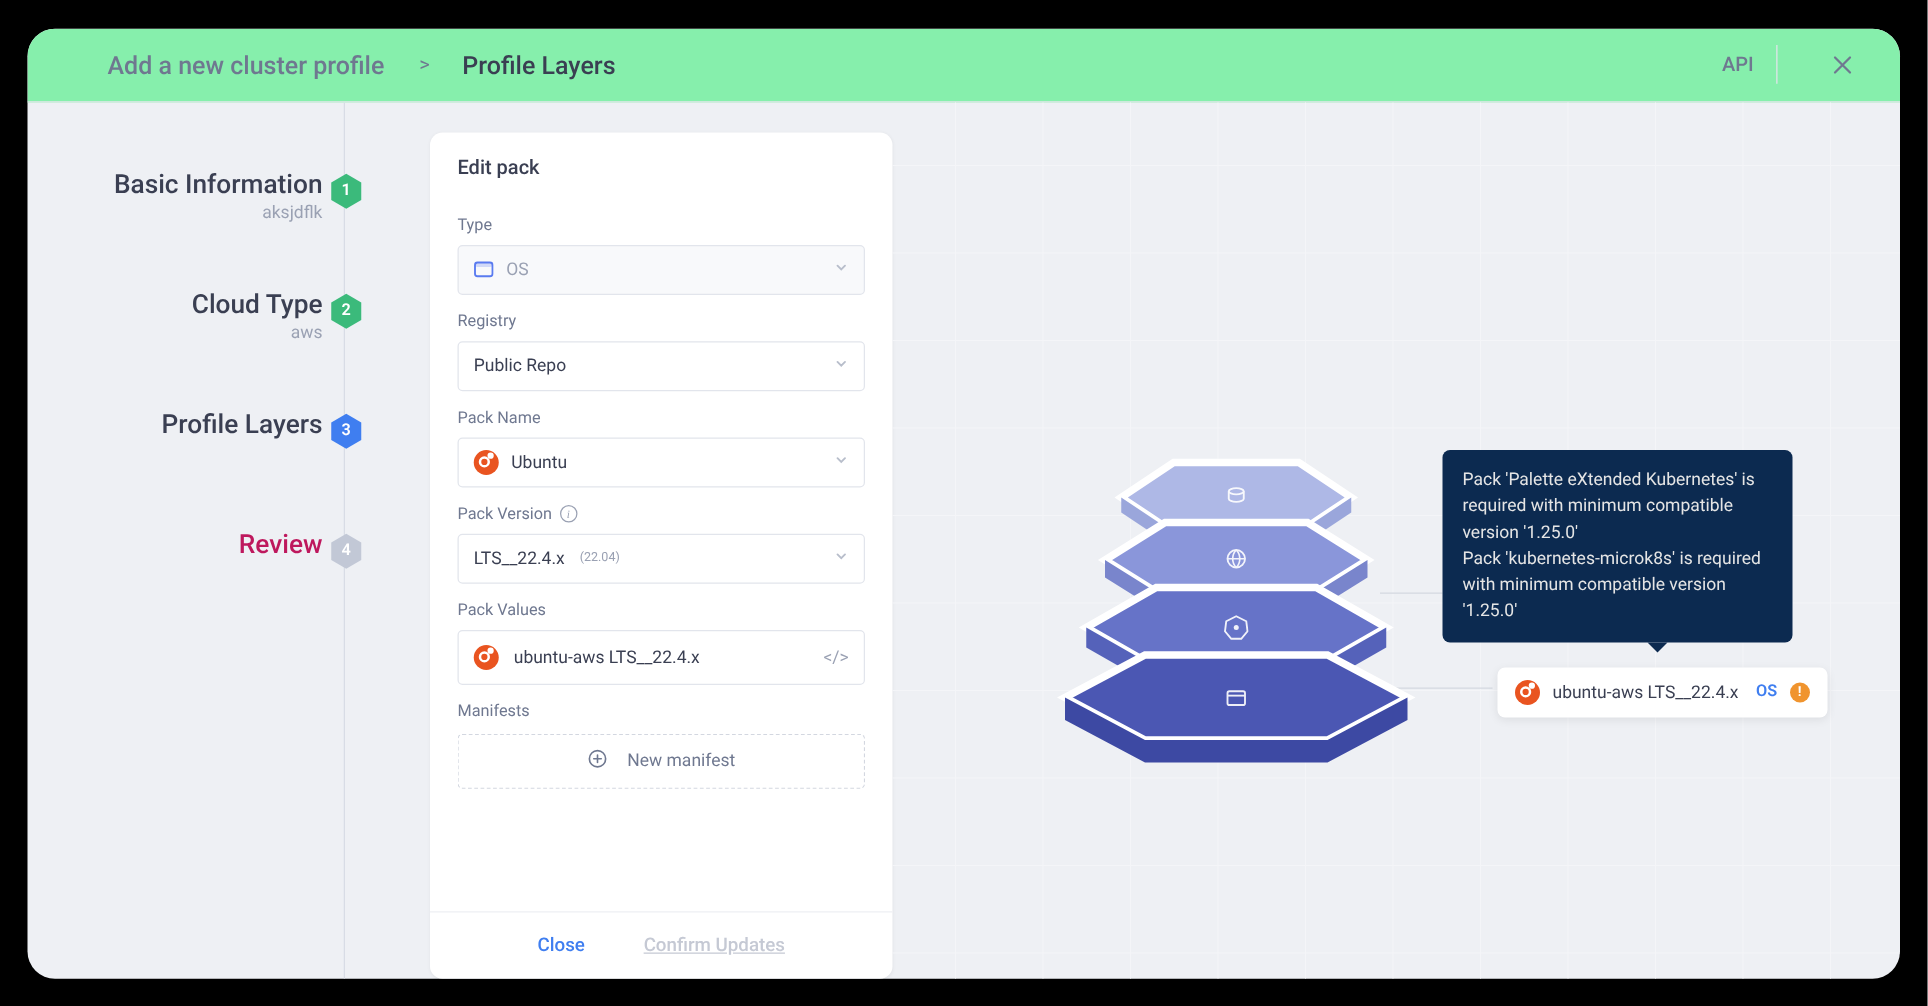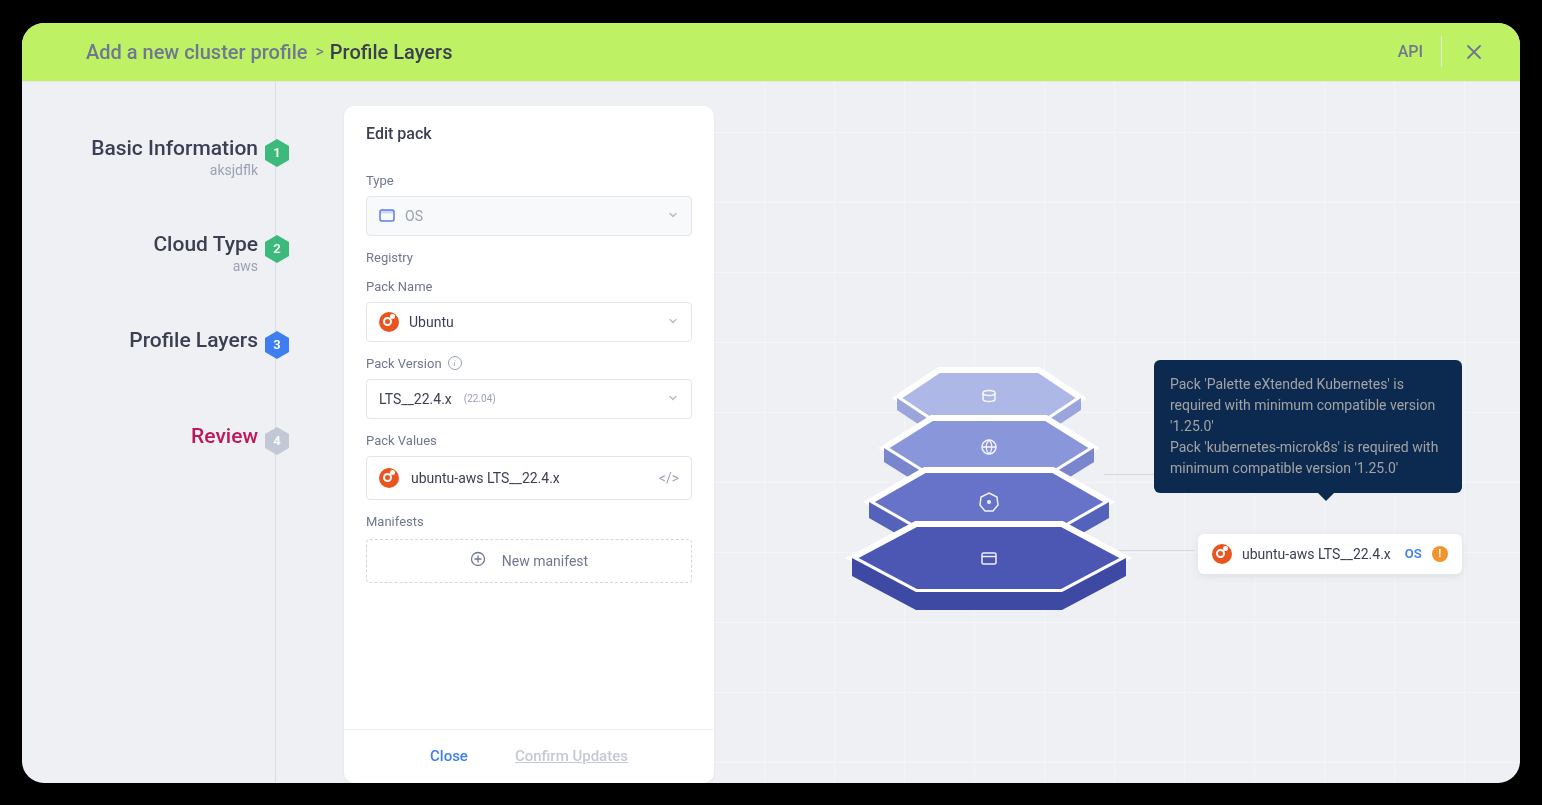--- a/index.html
+++ b/index.html
@@ -14,27 +14,27 @@
     }
     .window {
       width: 1498px;
       height: 760px;
       background: #eef0f4;
       border-radius: 22px;
       overflow: hidden;
       position: relative;
     }
     .header {
-      background: #bef264;
+      background: #86efac;
       height: 59px;
       display: flex;
       align-items: center;
       padding: 0 28px 0 64px;
       border-bottom: 1px solid #e5e7eb;
-      gap: 4px;
+      gap: 24px;
     }
     .breadcrumb-title {
       color: #6f7890;
       font-size: 20px;
       font-weight: 500;
     }
     .breadcrumb-sep { color: #6f7890; font-size: 16px; margin: 0 2px 0 4px; }
     .breadcrumb-current {
       color: #3a3f52;
       font-size: 20px;
@@ -236,23 +236,23 @@
     .layer {
       position: absolute;
       left: 50%;
       transform: translateX(-50%);
     }
     .layer svg { display: block; }
     .tooltip {
       position: absolute;
       left: 440px;
       top: 278px;
-      width: 308px;
+      width: 280px;
       background: #0c2a50;
-      color: #a3a3a3;
+      color: #e5e5e5;
       border-radius: 6px;
       padding: 14px 16px;
       font-size: 14px;
       line-height: 1.5;
     }
     .tooltip::after {
       content: "";
       position: absolute;
       bottom: -8px;
       left: 164px;
@@ -404,20 +404,28 @@
           </span>
           <span>OS</span>
           <span class="chev">
             <svg width="12" height="12" viewBox="0 0 12 12">
                 <path d="M3 4.5 L6 7.5 L9 4.5" fill="none" stroke="currentColor" stroke-width="1.5" stroke-linecap="round"></path>
               </svg>
           </span>
         </div>
 
         <div class="field-label">Registry</div>
+        <div class="select">
+          <span>Public Repo</span>
+          <span class="chev">
+            <svg width="12" height="12" viewBox="0 0 12 12">
+                <path d="M3 4.5 L6 7.5 L9 4.5" fill="none" stroke="currentColor" stroke-width="1.5" stroke-linecap="round"></path>
+              </svg>
+          </span>
+        </div>
 
         <div class="field-label">Pack Name</div>
         <div class="select">
           <span class="ubuntu-icon"></span>
           <span>Ubuntu</span>
           <span class="chev">
             <svg width="12" height="12" viewBox="0 0 12 12">
                 <path d="M3 4.5 L6 7.5 L9 4.5" fill="none" stroke="currentColor" stroke-width="1.5" stroke-linecap="round"></path>
               </svg>
           </span>

